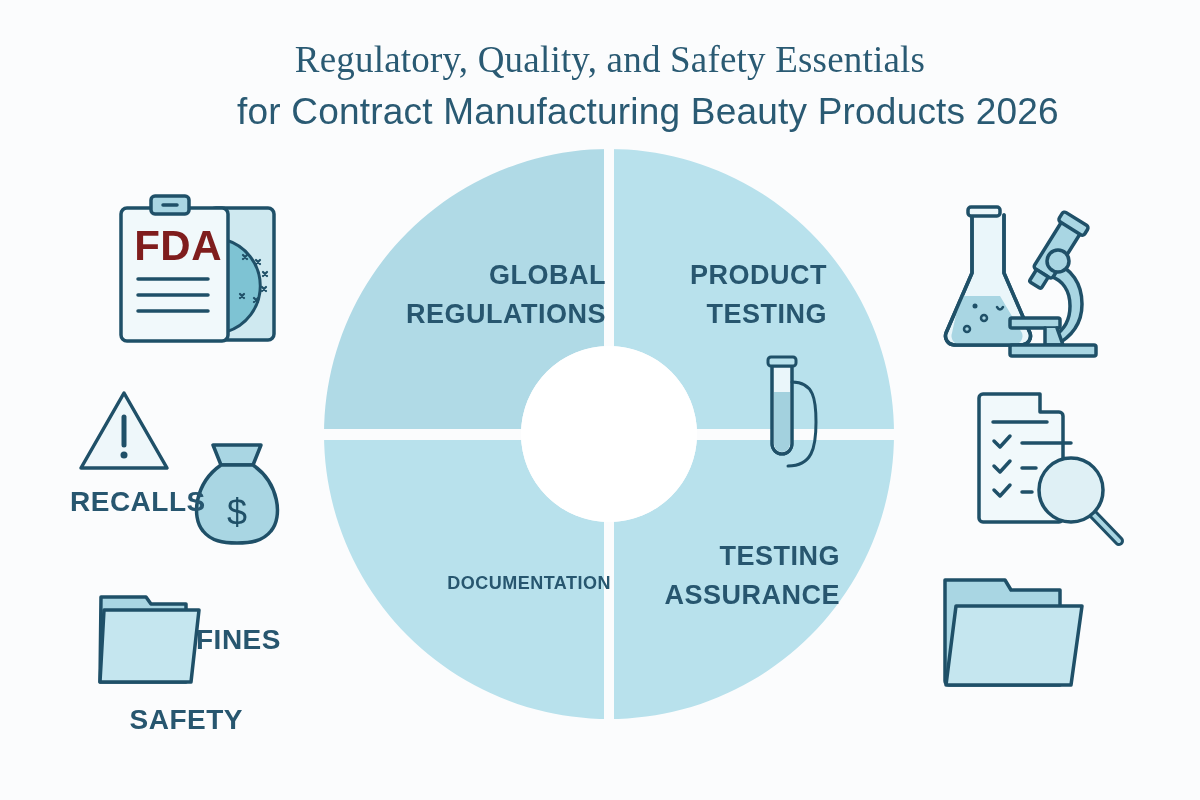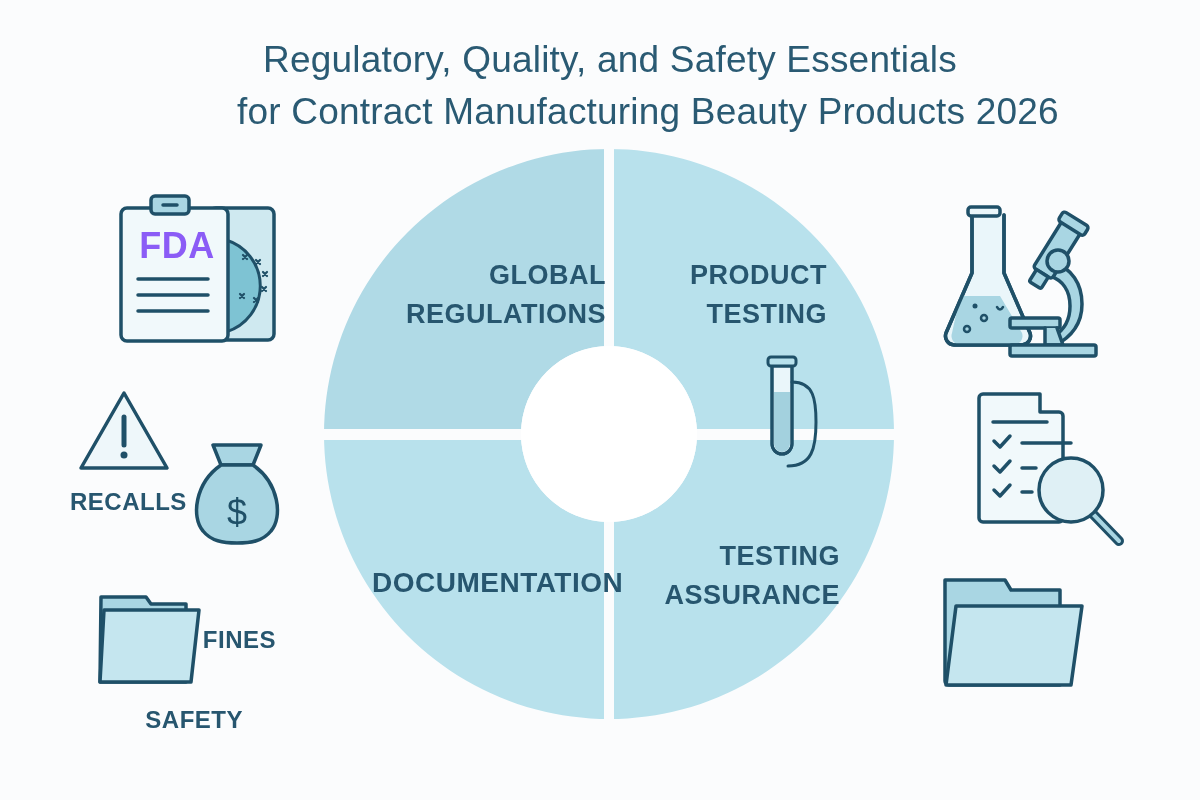--- a/index.html
+++ b/index.html
@@ -8,29 +8,29 @@
     background: #fbfcfd;
     font-family: "Liberation Sans", "DejaVu Sans", sans-serif;
     color: #27566f;
     position: relative;
   }
   .title {
     position: absolute; left: 0; top: 34px; width: 1200px;
     text-align: center; font-size: 37px; line-height: 52px;
     font-weight: 500; color: #2a5a73; letter-spacing: 0.2px;
   }
-  .title .l1 { display: block; padding-left: 20px; }
+  .title .l1 { display: block; padding-left: 20px; font-family: Liberation Serif, serif; }
   .title .l2 { display: block; padding-left: 96px; }
   svg.canvas { position: absolute; left: 0; top: 0; }
   .lbl {
     position: absolute; font-weight: 700; color: #27566f;
     text-align: right; letter-spacing: 0.5px; white-space: nowrap;
   }
   .wheel-lbl { font-size: 27px; line-height: 39px; }
-  .side-lbl { font-size: 24px; line-height: 30px; }
+  .side-lbl { font-size: 28px; line-height: 30px; }
 </style>
 </head>
 <body>
 
 <div class="title">
   <span class="l1">Regulatory, Quality, and Safety Essentials</span>
   <span class="l2">for Contract Manufacturing Beauty Products 2026</span>
 </div>
 
 <svg class="canvas" width="1200" height="800" viewBox="0 0 1200 800" xmlns="http://www.w3.org/2000/svg">
@@ -136,27 +136,27 @@
 </svg>
 
 <div class="lbl wheel-lbl" style="left:376px; top:256px; width:230px;">
   <div>GLOBAL</div>
   <div>REGULATIONS</div>
 </div>
 <div class="lbl wheel-lbl" style="left:627px; top:256px; width:200px;">
   <div>PRODUCT</div>
   <div>TESTING</div>
 </div>
-<div class="lbl" style="left:372px; top:568px; width:228px; font-size:28px; line-height:30px;">
+<div class="lbl" style="left:383px; top:568px; width:228px; font-size:18px; line-height:30px;">
   <div>DOCUMENTATION</div>
 </div>
 <div class="lbl wheel-lbl" style="left:640px; top:537px; width:200px;">
   <div>TESTING</div>
   <div>ASSURANCE</div>
 </div>
 
-<div class="lbl" style="left:132px; top:224px; width:90px; font-size:36px; line-height:44px; color:#8b5cf6; text-align:center;">FDA</div>
+<div class="lbl" style="left:132px; top:224px; width:90px; font-size:42px; line-height:44px; color:#7f1d1d; text-align:right;">FDA</div>
 
 <div class="lbl side-lbl" style="left:70px; top:487px; width:108px;">RECALLS</div>
 <div class="lbl side-lbl" style="left:196px; top:584px; width:80px;margin-top:41px;">FINES</div>
 <div class="lbl side-lbl" style="left:33px; top:705px; width:210px;">
   <div>SAFETY</div>
 </div>
 
 </body></html>

